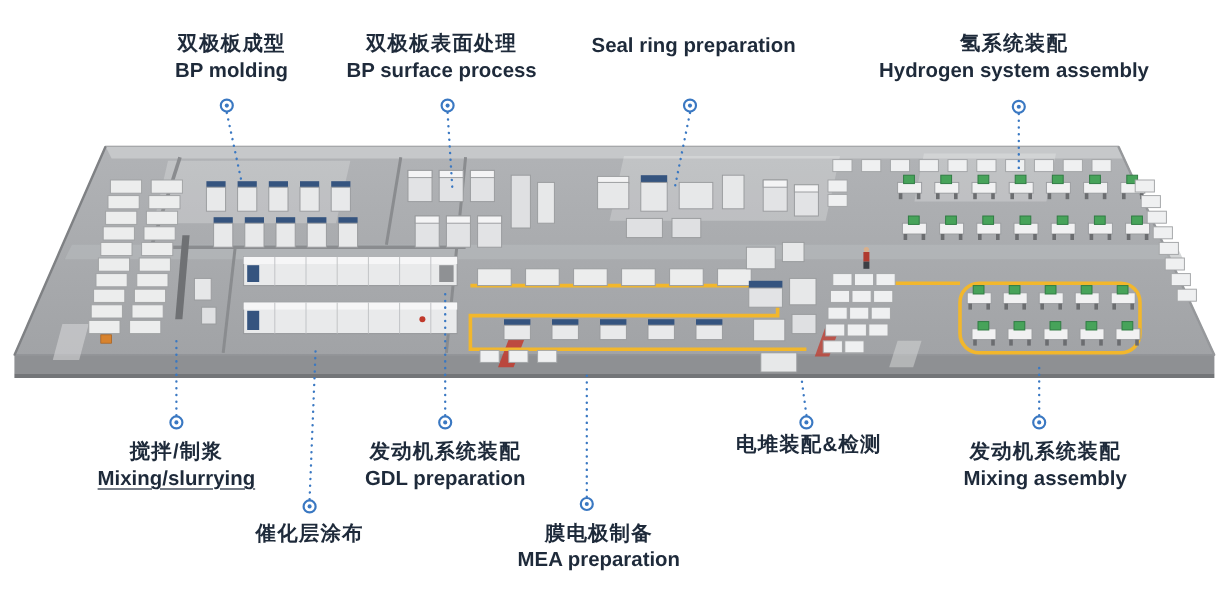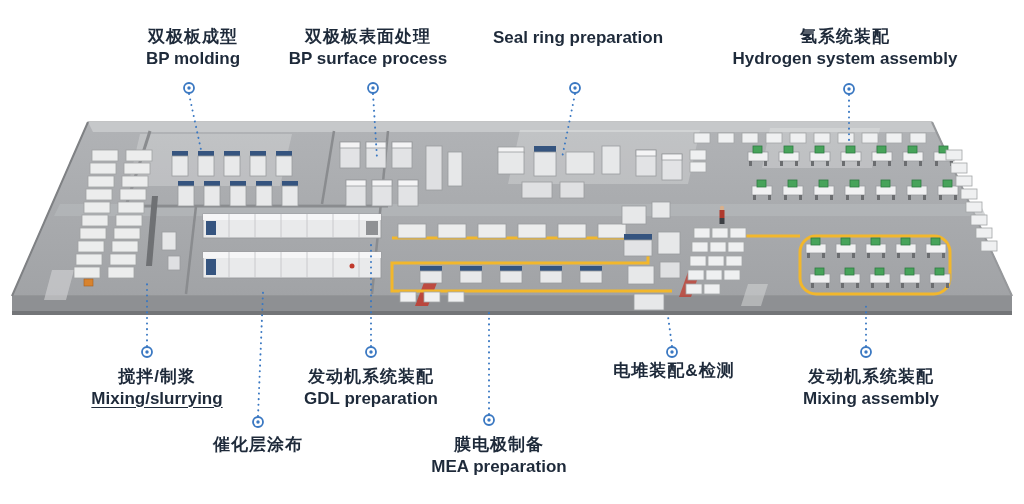--- a/index.html
+++ b/index.html
@@ -329,21 +329,21 @@
 
   <div class="station" style="left:468px;top:26px;width:220px">
     <div class="en">Seal ring preparation</div>
   </div>
 
   <div class="station" style="left:708px;top:26px;width:274px">
     <div class="zh">氢系统装配</div>
     <div class="en">Hydrogen system assembly</div>
   </div>
 
-  <div class="station" style="left:68px;top:366px;width:178px">
+  <div class="station" style="left:58px;top:366px;width:178px">
     <div class="zh">搅拌/制浆</div>
     <div class="en underlined">Mixing/slurrying</div>
   </div>
 
   <div class="station" style="left:278px;top:366px;width:186px">
     <div class="zh">发动机系统装配</div>
     <div class="en">GDL preparation</div>
   </div>
 
   <div class="station" style="left:552px;top:360px;width:244px">

